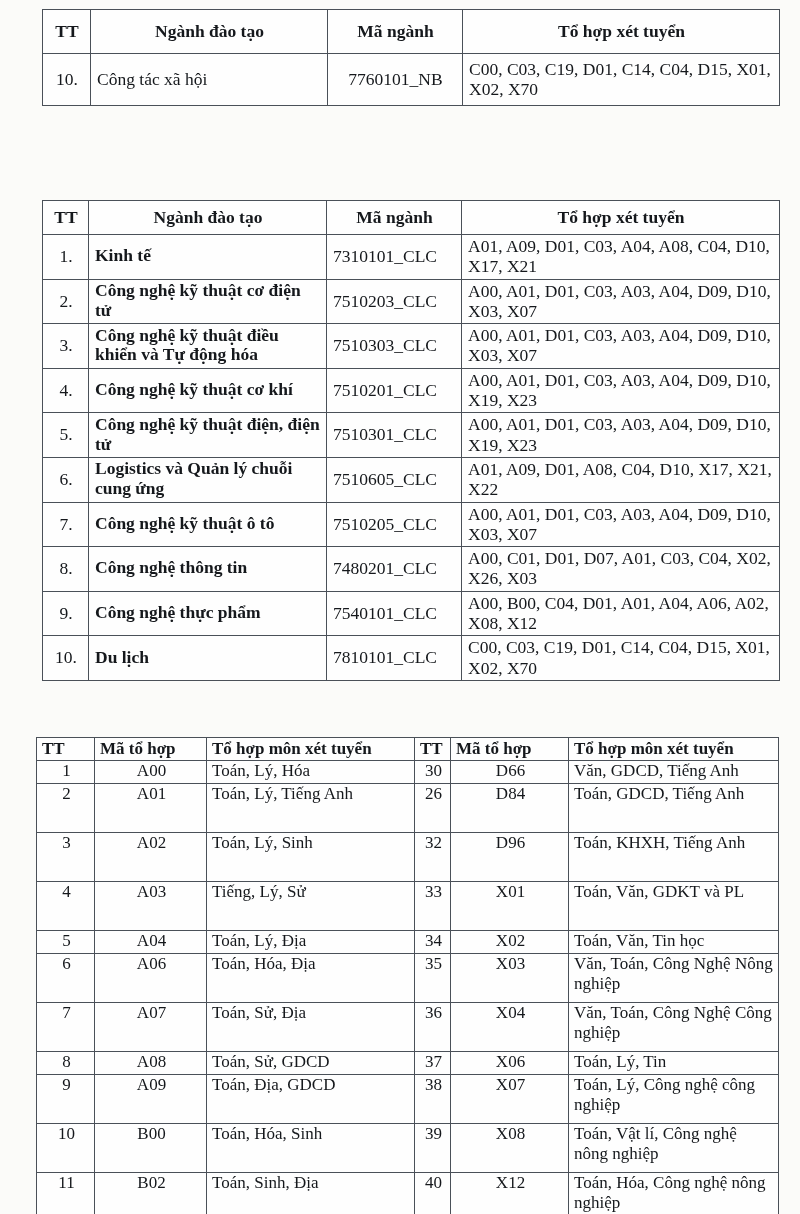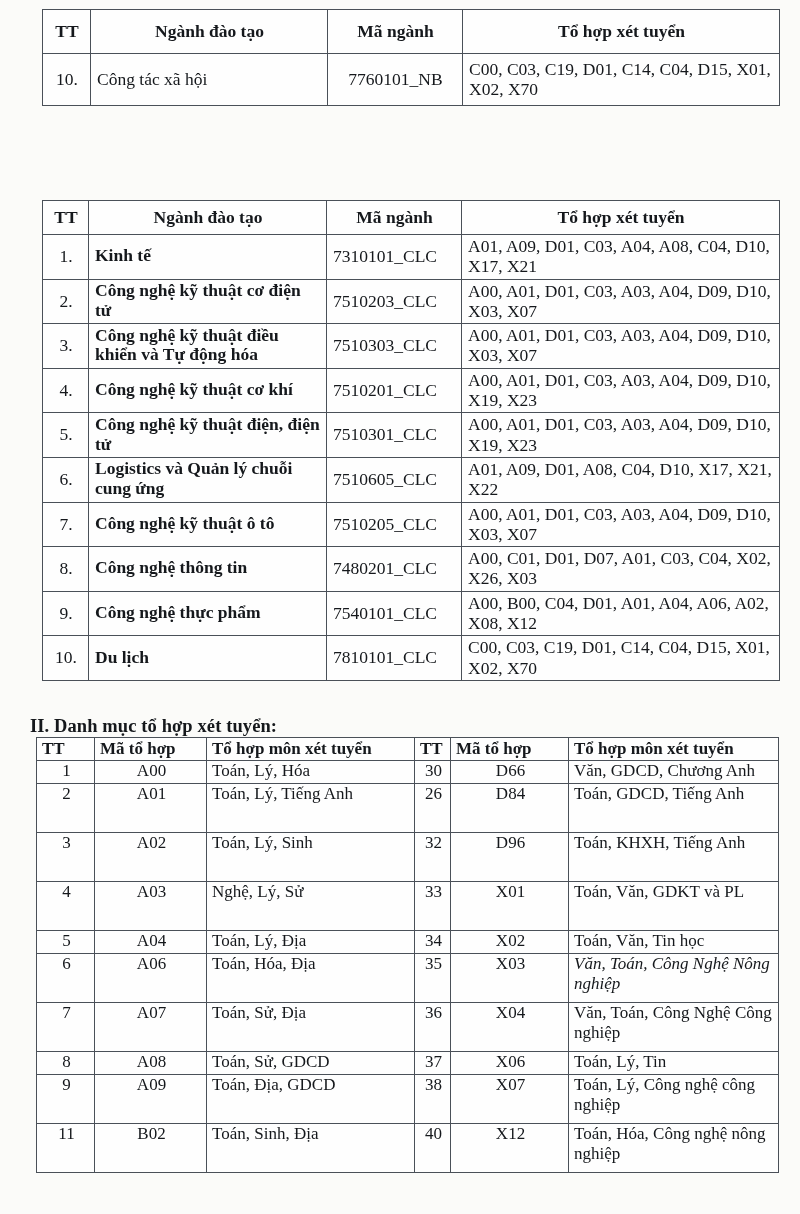--- a/index.html
+++ b/index.html
@@ -220,21 +220,20 @@
         </tr>
         <tr>
           <td class="num" style="border-color: rgb(74, 80, 88);">10.</td>
           <td class="prog" style="border-color: rgb(74, 80, 88);">Du lịch</td>
           <td class="code" style="border-color: rgb(74, 80, 88);">7810101_CLC</td>
           <td class="combo" style="border-color: rgb(74, 80, 88);">C00, C03, C19, D01, C14, C04, D15, X01, X02, X70</td>
         </tr>
       </tbody>
   </table>
 
-  <div class="heading" id="heading-list">II. Danh mục tổ hợp xét tuyển:</div>
 
   <table class="doc" id="table-combos">
     <colgroup>
       <col style="width:58px">
         <col style="width:112px">
         <col style="width:208px">
       <col style="width:36px">
         <col style="width:118px">
         <col style="width:210px">
     </colgroup>
@@ -248,61 +247,61 @@
         <th class="hl" style="border-color: rgb(74, 80, 88);">Tổ hợp môn xét tuyển</th>
       </tr>
     </thead>
     <tbody id="combos-body">
         <tr>
           <td class="idx" style="border-color: rgb(74, 80, 88);">1</td>
           <td class="code2" style="border-color: rgb(74, 80, 88);">A00</td>
           <td style="border-color: rgb(74, 80, 88);">Toán, Lý, Hóa</td>
           <td class="idx" style="border-color: rgb(74, 80, 88);">30</td>
           <td class="code2" style="border-color: rgb(74, 80, 88);">D66</td>
-          <td style="border-color: rgb(74, 80, 88);">Văn, GDCD, Chương Anh</td>
+          <td style="border-color: rgb(74, 80, 88);">Văn, GDCD, Tiếng Anh</td>
         </tr>
         <tr class="tall">
           <td class="idx" style="border-color: rgb(74, 80, 88);">2</td>
           <td class="code2" style="border-color: rgb(74, 80, 88);">A01</td>
           <td style="border-color: rgb(74, 80, 88);">Toán, Lý, Tiếng Anh</td>
           <td class="idx" style="border-color: rgb(74, 80, 88);">26</td>
           <td class="code2" style="border-color: rgb(74, 80, 88);">D84</td>
           <td style="border-color: rgb(74, 80, 88);">Toán, GDCD, Tiếng Anh</td>
         </tr>
         <tr class="tall">
           <td class="idx" style="border-color: rgb(74, 80, 88);">3</td>
           <td class="code2" style="border-color: rgb(74, 80, 88);">A02</td>
           <td style="border-color: rgb(74, 80, 88);">Toán, Lý, Sinh</td>
           <td class="idx" style="border-color: rgb(74, 80, 88);">32</td>
           <td class="code2" style="border-color: rgb(74, 80, 88);">D96</td>
           <td style="border-color: rgb(74, 80, 88);">Toán, KHXH, Tiếng Anh</td>
         </tr>
         <tr class="tall">
           <td class="idx" style="border-color: rgb(74, 80, 88);">4</td>
           <td class="code2" style="border-color: rgb(74, 80, 88);">A03</td>
-          <td style="border-color: rgb(74, 80, 88);">Nghệ, Lý, Sử</td>
+          <td style="border-color: rgb(74, 80, 88);">Tiếng, Lý, Sử</td>
           <td class="idx" style="border-color: rgb(74, 80, 88);">33</td>
           <td class="code2" style="border-color: rgb(74, 80, 88);">X01</td>
           <td style="border-color: rgb(74, 80, 88);">Toán, Văn, GDKT và PL</td>
         </tr>
         <tr>
           <td class="idx" style="border-color: rgb(74, 80, 88);">5</td>
           <td class="code2" style="border-color: rgb(74, 80, 88);">A04</td>
           <td style="border-color: rgb(74, 80, 88);">Toán, Lý, Địa</td>
           <td class="idx" style="border-color: rgb(74, 80, 88);">34</td>
           <td class="code2" style="border-color: rgb(74, 80, 88);">X02</td>
           <td style="border-color: rgb(74, 80, 88);">Toán, Văn, Tin học</td>
         </tr>
         <tr class="tall">
           <td class="idx" style="border-color: rgb(74, 80, 88);">6</td>
           <td class="code2" style="border-color: rgb(74, 80, 88);">A06</td>
           <td style="border-color: rgb(74, 80, 88);">Toán, Hóa, Địa</td>
           <td class="idx" style="border-color: rgb(74, 80, 88);">35</td>
           <td class="code2" style="border-color: rgb(74, 80, 88);">X03</td>
-          <td style="border-color: rgb(74, 80, 88); font-style: italic;">Văn, Toán, Công Nghệ Nông nghiệp</td>
+          <td style="border-color: rgb(74, 80, 88);">Văn, Toán, Công Nghệ Nông nghiệp</td>
         </tr>
         <tr class="tall">
           <td class="idx" style="border-color: rgb(74, 80, 88);">7</td>
           <td class="code2" style="border-color: rgb(74, 80, 88);">A07</td>
           <td style="border-color: rgb(74, 80, 88);">Toán, Sử, Địa</td>
           <td class="idx" style="border-color: rgb(74, 80, 88);">36</td>
           <td class="code2" style="border-color: rgb(74, 80, 88);">X04</td>
           <td style="border-color: rgb(74, 80, 88);">Văn, Toán, Công Nghệ Công nghiệp</td>
         </tr>
         <tr>
@@ -315,20 +314,28 @@
         </tr>
         <tr class="tall">
           <td class="idx" style="border-color: rgb(74, 80, 88);">9</td>
           <td class="code2" style="border-color: rgb(74, 80, 88);">A09</td>
           <td style="border-color: rgb(74, 80, 88);">Toán, Địa, GDCD</td>
           <td class="idx" style="border-color: rgb(74, 80, 88);">38</td>
           <td class="code2" style="border-color: rgb(74, 80, 88);">X07</td>
           <td style="border-color: rgb(74, 80, 88);">Toán, Lý, Công nghệ công nghiệp</td>
         </tr>
         <tr class="tall">
+          <td class="idx" style="border-color: rgb(74, 80, 88);">10</td>
+          <td class="code2" style="border-color: rgb(74, 80, 88);">B00</td>
+          <td style="border-color: rgb(74, 80, 88);">Toán, Hóa, Sinh</td>
+          <td class="idx" style="border-color: rgb(74, 80, 88);">39</td>
+          <td class="code2" style="border-color: rgb(74, 80, 88);">X08</td>
+          <td style="border-color: rgb(74, 80, 88);">Toán, Vật lí, Công nghệ nông nghiệp</td>
+        </tr>
+        <tr class="tall">
           <td class="idx" style="border-color: rgb(74, 80, 88);">11</td>
           <td class="code2" style="border-color: rgb(74, 80, 88);">B02</td>
           <td style="border-color: rgb(74, 80, 88);">Toán, Sinh, Địa</td>
           <td class="idx" style="border-color: rgb(74, 80, 88);">40</td>
           <td class="code2" style="border-color: rgb(74, 80, 88);">X12</td>
           <td style="border-color: rgb(74, 80, 88);">Toán, Hóa, Công nghệ nông nghiệp</td>
         </tr>
       </tbody>
   </table>
 

